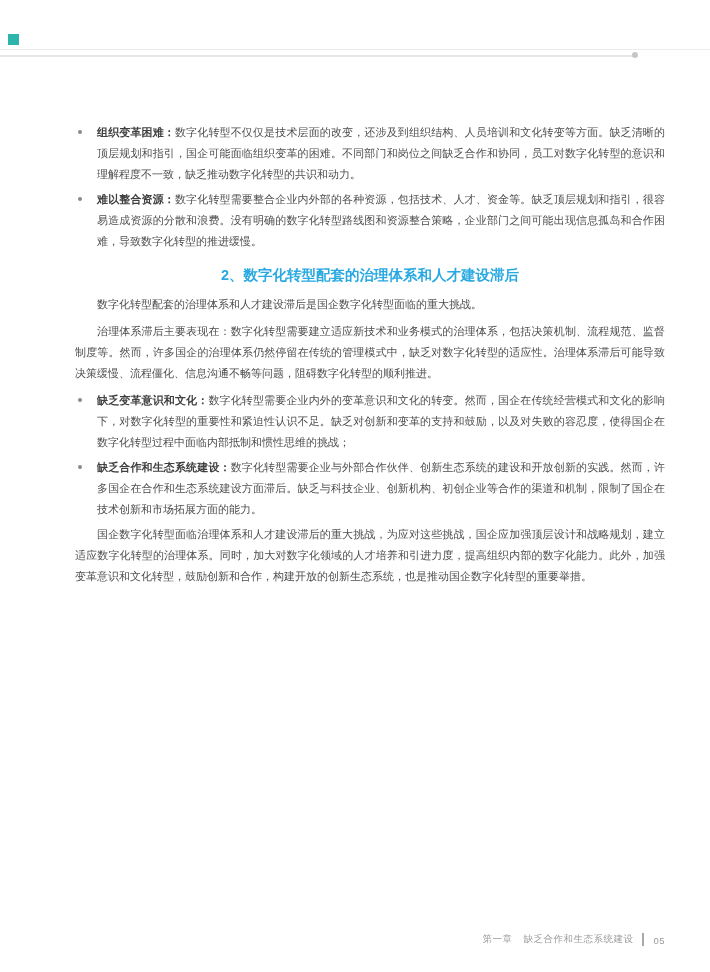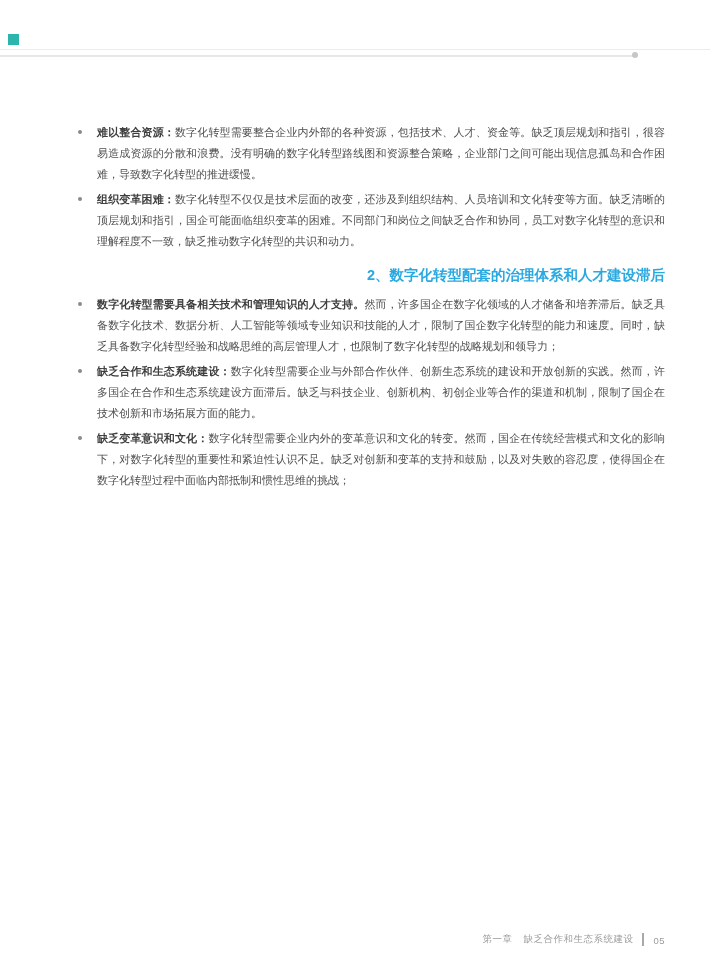--- a/index.html
+++ b/index.html
@@ -30,21 +30,21 @@
   .content p{margin:0 0 6px 0;text-indent:2em;}
   ul.bullets{list-style:none;margin:0 0 4px 0;padding:0;}
   ul.bullets li{position:relative;padding-left:22px;margin:0 0 4px 0;}
   .bullet-dot{
     position:absolute;left:3px;top:8px;width:4px;height:4px;border-radius:50%;
     background:#8a8a8a;
   }
   .lead{font-weight:bold;color:#3f3f3f;}
   h2.section-heading{
     margin:13px 0 9px 0;font-size:14.5px;line-height:20px;font-weight:bold;
-    color:var(--heading,#29a9e1);text-align:right;
+    color:var(--heading,#29a9e1);text-align:center;
   }
   .footer{
     position:absolute;right:45px;bottom:26px;height:14px;
     display:flex;align-items:flex-end;
     font-size:9.5px;color:#9b9b9b;letter-spacing:0.5px;
   }
   .footer .chapter{margin-right:11px;}
   .footer .divider{
     display:inline-block;width:2px;height:13px;background:#a9a9a9;
     margin:0 9px;
@@ -56,49 +56,48 @@
 <div class="accent-square"></div>
 <div class="rule-top"></div>
 <div class="rule-bottom"></div>
 <div class="rule-dot"></div>
 
 <div class="content">
 
   <ul class="bullets">
     <li>
       <span class="bullet-dot"></span>
-      <span class="lead">难以整合资源：</span><span>数字化转型需要整合企业内外部的各种资源，包括技术、人才、资金等。缺乏顶层规划和指引，很容易造成资源的分散和浪费。没有明确的数字化转型路线图和资源整合策略，企业部门之间可能出现信息孤岛和合作困难，导致数字化转型的推进缓慢。</span>
+      <span class="lead">组织变革困难：</span><span>数字化转型不仅仅是技术层面的改变，还涉及到组织结构、人员培训和文化转变等方面。缺乏清晰的顶层规划和指引，国企可能面临组织变革的困难。不同部门和岗位之间缺乏合作和协同，员工对数字化转型的意识和理解程度不一致，缺乏推动数字化转型的共识和动力。</span>
     </li>
     <li>
       <span class="bullet-dot"></span>
-      <span class="lead">组织变革困难：</span><span>数字化转型不仅仅是技术层面的改变，还涉及到组织结构、人员培训和文化转变等方面。缺乏清晰的顶层规划和指引，国企可能面临组织变革的困难。不同部门和岗位之间缺乏合作和协同，员工对数字化转型的意识和理解程度不一致，缺乏推动数字化转型的共识和动力。</span>
+      <span class="lead">难以整合资源：</span><span>数字化转型需要整合企业内外部的各种资源，包括技术、人才、资金等。缺乏顶层规划和指引，很容易造成资源的分散和浪费。没有明确的数字化转型路线图和资源整合策略，企业部门之间可能出现信息孤岛和合作困难，导致数字化转型的推进缓慢。</span>
     </li>
   </ul>
 
 
   <h2 class="section-heading">2、数字化转型配套的治理体系和人才建设滞后</h2>
 
+  <p>数字化转型配套的治理体系和人才建设滞后是国企数字化转型面临的重大挑战。</p>
 
+  <p>治理体系滞后主要表现在：数字化转型需要建立适应新技术和业务模式的治理体系，包括决策机制、流程规范、监督制度等。然而，许多国企的治理体系仍然停留在传统的管理模式中，缺乏对数字化转型的适应性。治理体系滞后可能导致决策缓慢、流程僵化、信息沟通不畅等问题，阻碍数字化转型的顺利推进。</p>
 
 
   <ul class="bullets">
     <li>
       <span class="bullet-dot"></span>
-      <span class="lead">数字化转型需要具备相关技术和管理知识的人才支持。</span><span>然而，许多国企在数字化领域的人才储备和培养滞后。缺乏具备数字化技术、数据分析、人工智能等领域专业知识和技能的人才，限制了国企数字化转型的能力和速度。同时，缺乏具备数字化转型经验和战略思维的高层管理人才，也限制了数字化转型的战略规划和领导力；</span>
+      <span class="lead">缺乏变革意识和文化：</span><span>数字化转型需要企业内外的变革意识和文化的转变。然而，国企在传统经营模式和文化的影响下，对数字化转型的重要性和紧迫性认识不足。缺乏对创新和变革的支持和鼓励，以及对失败的容忍度，使得国企在数字化转型过程中面临内部抵制和惯性思维的挑战；</span>
     </li>
     <li>
       <span class="bullet-dot"></span>
       <span class="lead">缺乏合作和生态系统建设：</span><span>数字化转型需要企业与外部合作伙伴、创新生态系统的建设和开放创新的实践。然而，许多国企在合作和生态系统建设方面滞后。缺乏与科技企业、创新机构、初创企业等合作的渠道和机制，限制了国企在技术创新和市场拓展方面的能力。</span>
     </li>
-    <li>
-      <span class="bullet-dot"></span>
-      <span class="lead">缺乏变革意识和文化：</span><span>数字化转型需要企业内外的变革意识和文化的转变。然而，国企在传统经营模式和文化的影响下，对数字化转型的重要性和紧迫性认识不足。缺乏对创新和变革的支持和鼓励，以及对失败的容忍度，使得国企在数字化转型过程中面临内部抵制和惯性思维的挑战；</span>
-    </li>
   </ul>
 
+  <p>国企数字化转型面临治理体系和人才建设滞后的重大挑战，为应对这些挑战，国企应加强顶层设计和战略规划，建立适应数字化转型的治理体系。同时，加大对数字化领域的人才培养和引进力度，提高组织内部的数字化能力。此外，加强变革意识和文化转型，鼓励创新和合作，构建开放的创新生态系统，也是推动国企数字化转型的重要举措。</p>
 
 </div>
 
 <div class="footer">
   <span class="chapter">第一章</span>
   <span class="title">缺乏合作和生态系统建设</span>
   <span class="divider"></span>
   <span class="page-num">05</span>
 </div>
 

